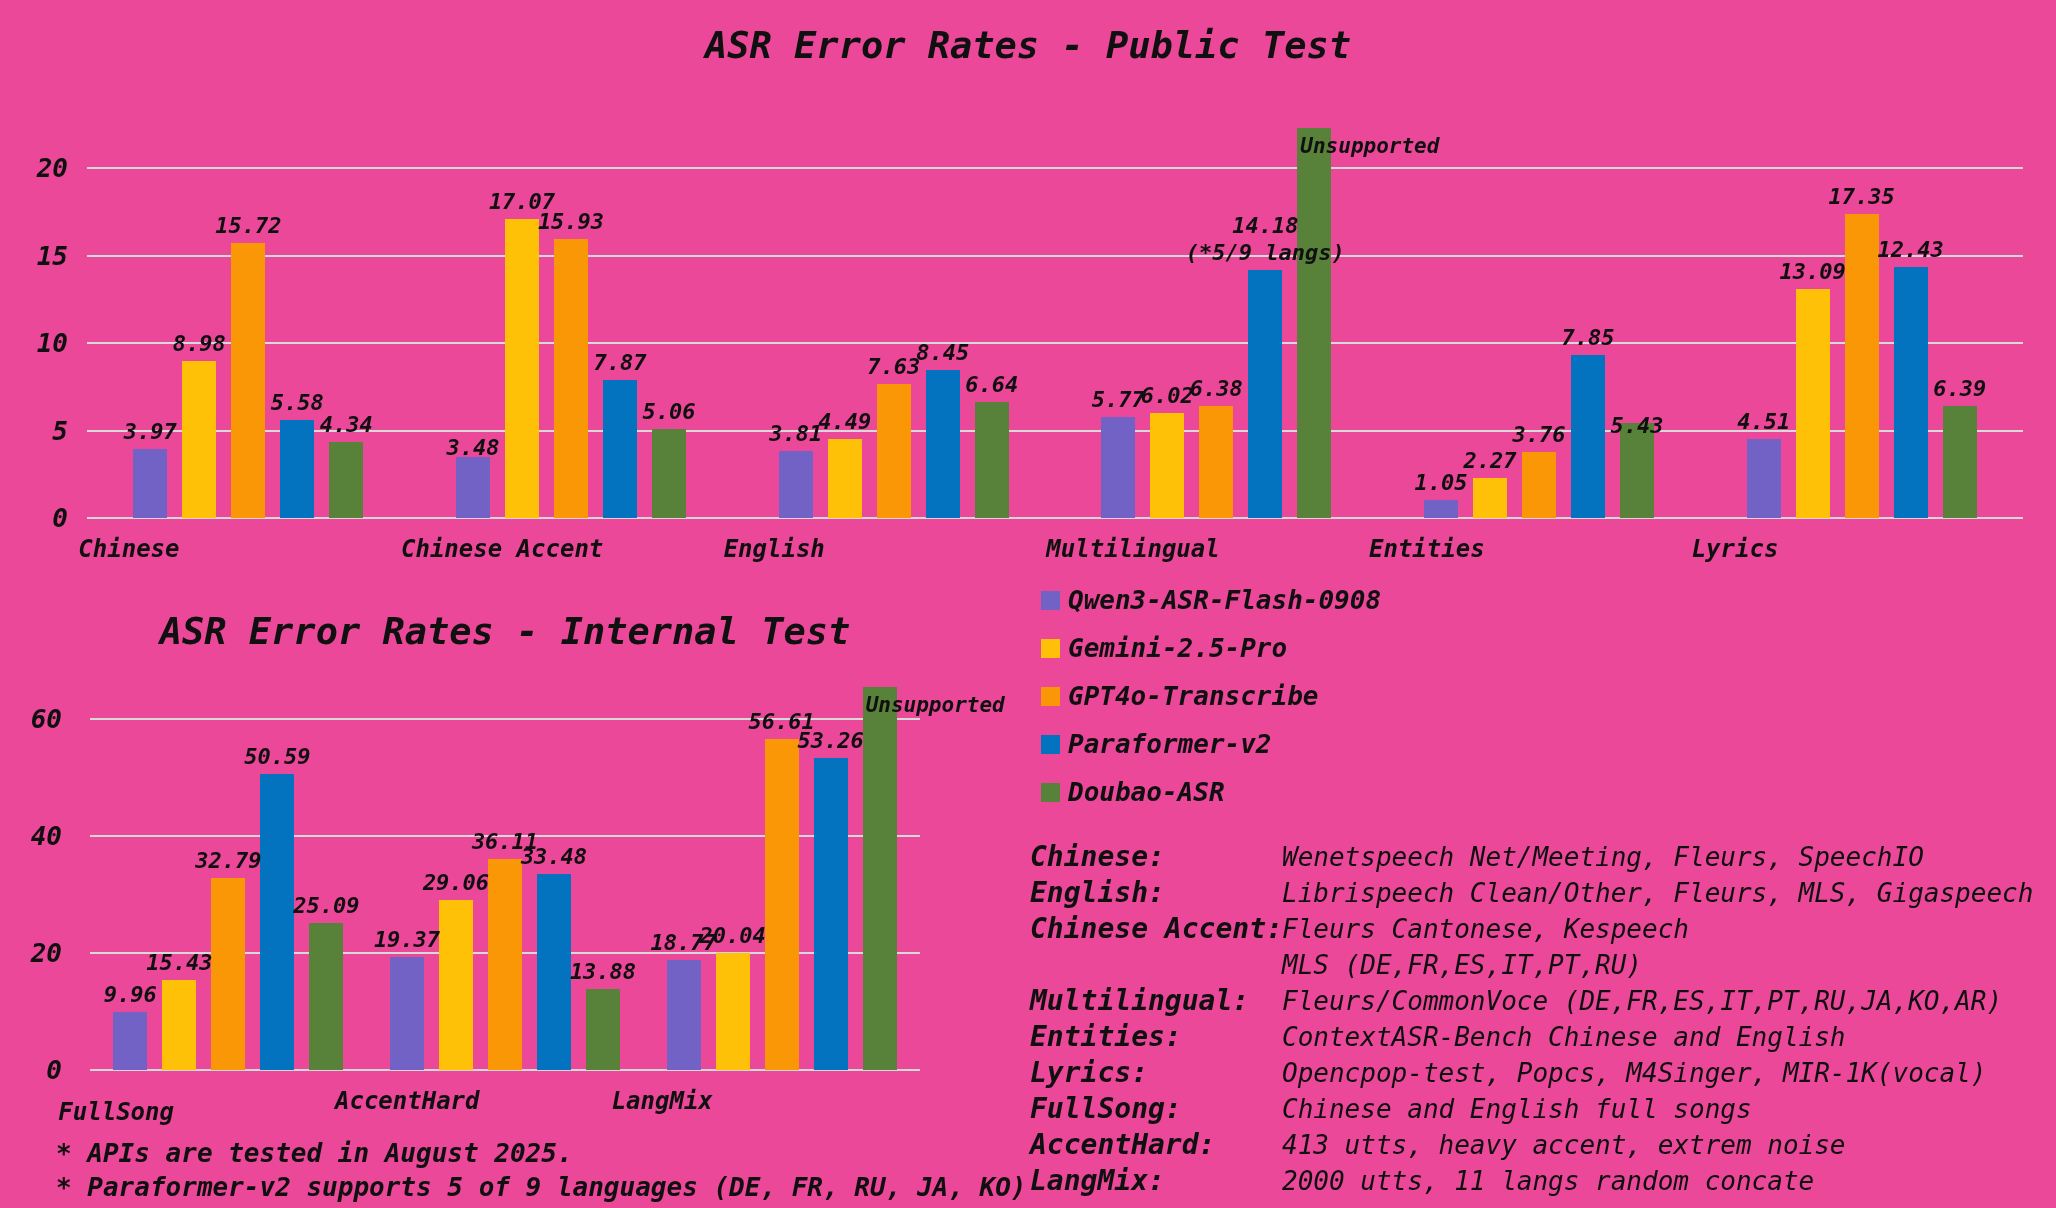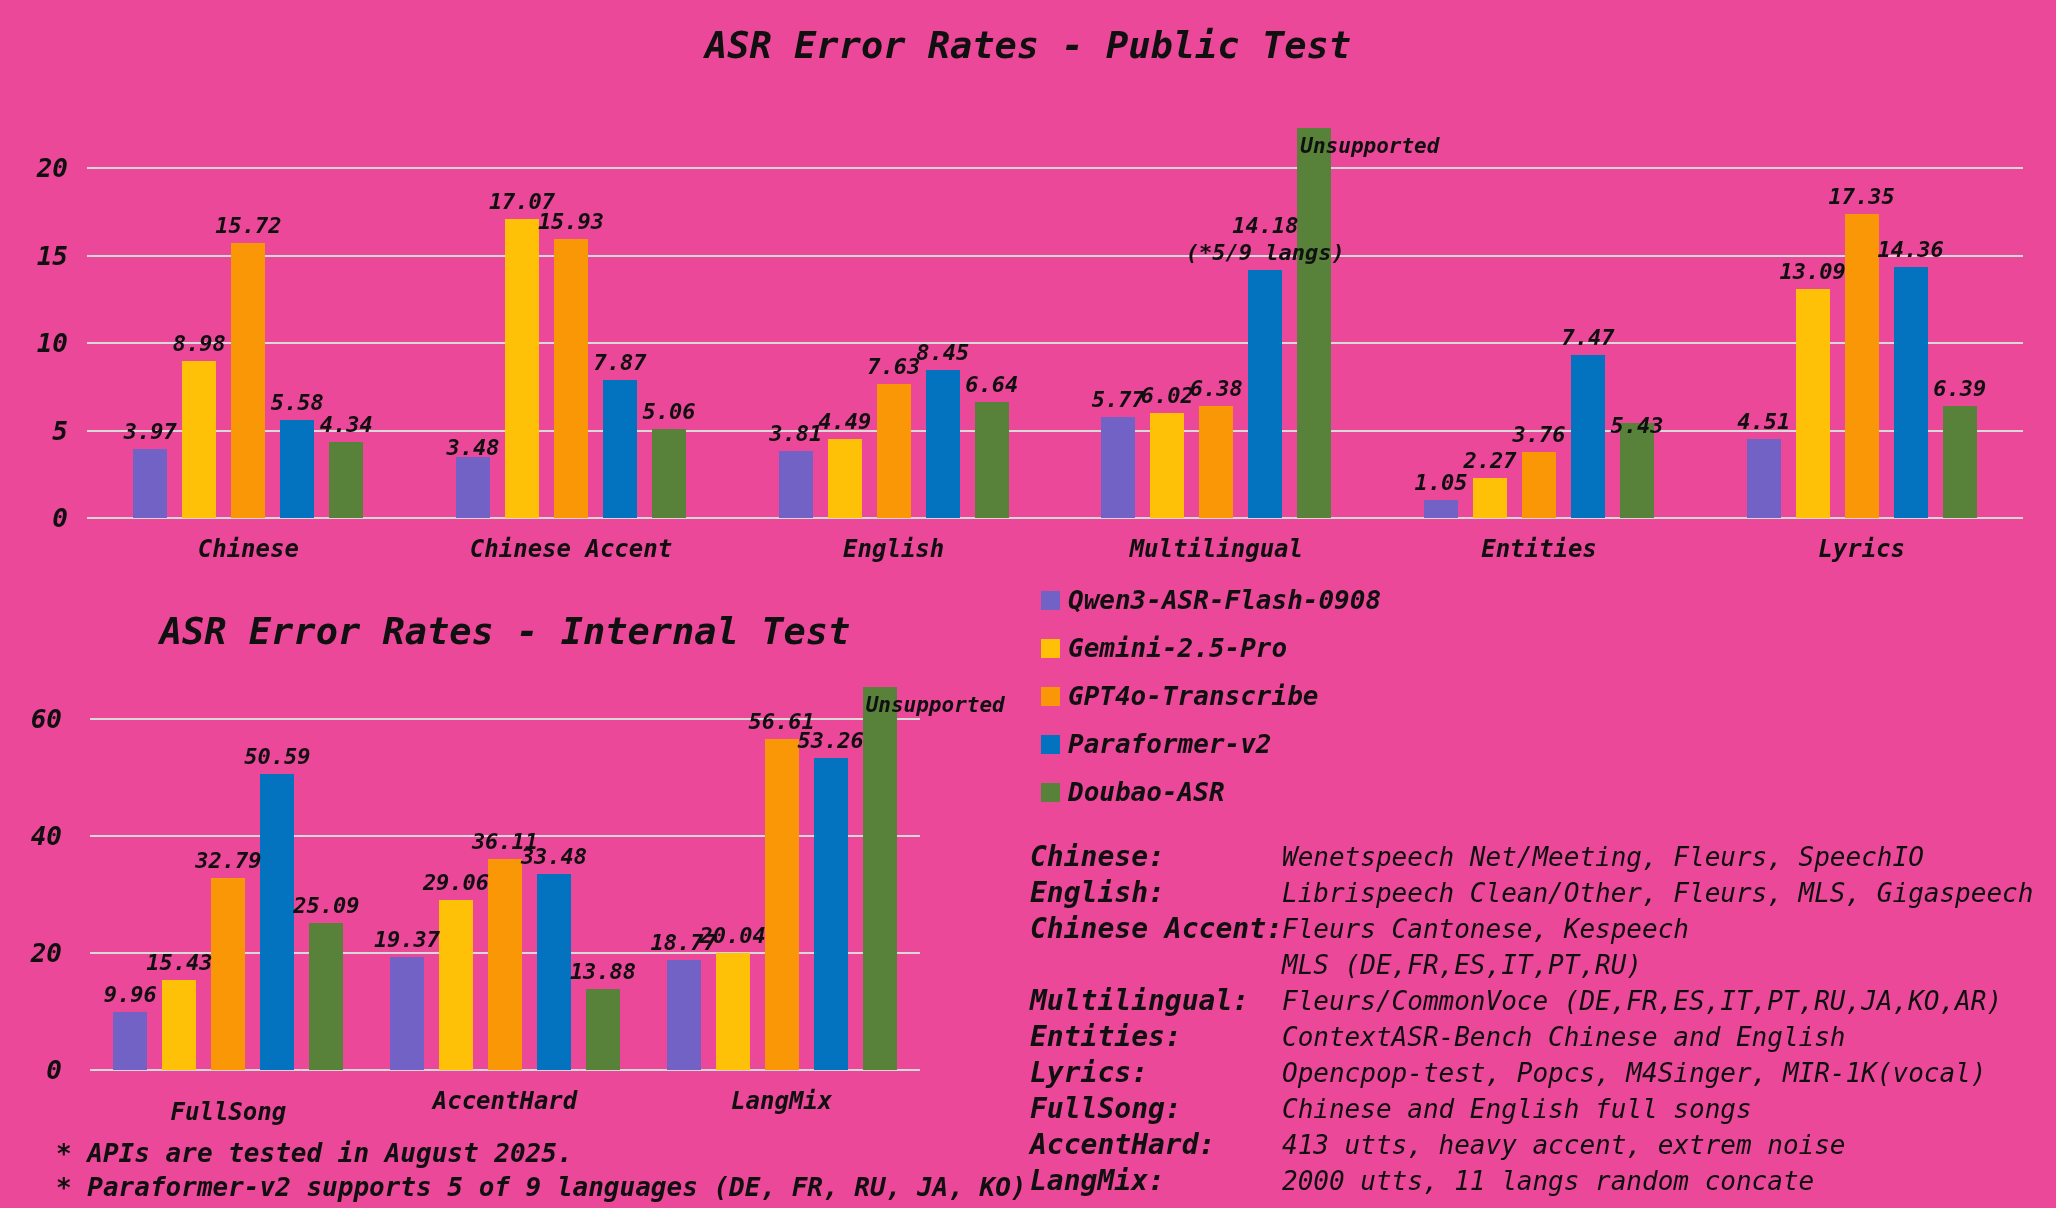--- a/index.html
+++ b/index.html
@@ -9,21 +9,21 @@
   }
   .chart-title{position:absolute;text-align:center;font-size:37px;font-weight:bold;line-height:44px;white-space:nowrap;}
   #title-public{left:0;top:24px;width:2056px;}
   #title-internal{left:90px;top:610px;width:830px;}
   .gridline{position:absolute;height:2px;background:#D8D8D8;z-index:1;}
   .ytick{position:absolute;width:90px;text-align:right;font-size:26px;font-weight:600;line-height:32px;z-index:2;}
   .bar{position:absolute;z-index:3;}
   .vlabel{position:absolute;text-align:center;font-size:22px;font-weight:600;line-height:27px;z-index:4;}
   .vlabel .note-line{font-size:22px;font-weight:600;line-height:27px;}
   .unsup-label{position:absolute;font-size:21px;font-weight:600;line-height:28px;white-space:nowrap;z-index:5;}
-  .cat-label{position:absolute;width:340px;text-align:center;font-size:24px;font-weight:bold;line-height:30px;z-index:2;white-space:nowrap;}
+  .cat-label{position:absolute;width:340px;font-size:24px;font-weight:bold;line-height:30px;z-index:2;white-space:nowrap;}
   .legend{position:absolute;left:1041px;top:576px;z-index:6;}
   .legend-item{display:flex;align-items:center;height:48px;}
   .legend-swatch{width:19px;height:19px;margin-right:8px;flex:0 0 auto;}
   .legend-label{font-size:26px;font-weight:bold;white-space:nowrap;}
   .bench-notes{position:absolute;left:1030px;top:839px;z-index:6;}
   .note-row{position:relative;height:36px;width:1020px;}
   .note-term{position:absolute;left:0;top:0;font-size:28px;font-weight:bold;line-height:36px;white-space:nowrap;}
   .note-def{position:absolute;left:252px;top:0;font-size:26px;font-weight:500;line-height:36px;white-space:nowrap;}
   .footnotes{position:absolute;left:56px;top:1136px;z-index:6;}
   .footnote-line{font-size:26px;font-weight:600;line-height:34px;white-space:nowrap;}
@@ -135,42 +135,42 @@
       <div class="bar" style="left: 1473px; top: 478.275px; width: 34px; height: 39.725px; background: rgb(255, 193, 7);"></div>
       <div class="vlabel" style="left: 1370px; top: 447.275px; width: 240px;">
         <div>2.27</div>
       </div>
       <div class="bar" style="left: 1522px; top: 452.2px; width: 34px; height: 65.8px; background: rgb(250, 151, 6);"></div>
       <div class="vlabel" style="left: 1419px; top: 421.2px; width: 240px;">
         <div>3.76</div>
       </div>
       <div class="bar" style="left: 1571px; top: 355.425px; width: 34px; height: 162.575px; background: rgb(4, 115, 191);"></div>
       <div class="vlabel" style="left: 1468px; top: 324.425px; width: 240px;">
-        <div>7.47</div>
+        <div>7.85</div>
       </div>
       <div class="bar" style="left: 1620px; top: 422.975px; width: 34px; height: 95.025px; background: rgb(88, 130, 57);"></div>
       <div class="vlabel" style="left: 1517px; top: 391.975px; width: 240px; margin-top: 20px;">
         <div>5.43</div>
       </div>
       <div class="cat-label" style="left: 1691.67px; top: 534px;">Lyrics</div>
       <div class="bar" style="left: 1746.67px; top: 439.075px; width: 34px; height: 78.925px; background: rgb(114, 98, 198);"></div>
       <div class="vlabel" style="left: 1643.67px; top: 408.075px; width: 240px;">
         <div>4.51</div>
       </div>
       <div class="bar" style="left: 1795.67px; top: 288.925px; width: 34px; height: 229.075px; background: rgb(255, 193, 7);"></div>
       <div class="vlabel" style="left: 1692.67px; top: 257.925px; width: 240px;">
         <div>13.09</div>
       </div>
       <div class="bar" style="left: 1844.67px; top: 214.375px; width: 34px; height: 303.625px; background: rgb(250, 151, 6);"></div>
       <div class="vlabel" style="left: 1741.67px; top: 183.375px; width: 240px;">
         <div>17.35</div>
       </div>
       <div class="bar" style="left: 1893.67px; top: 266.7px; width: 34px; height: 251.3px; background: rgb(4, 115, 191);"></div>
       <div class="vlabel" style="left: 1790.67px; top: 235.7px; width: 240px;">
-        <div>14.36</div>
+        <div>12.43</div>
       </div>
       <div class="bar" style="left: 1942.67px; top: 406.175px; width: 34px; height: 111.825px; background: rgb(88, 130, 57);"></div>
       <div class="vlabel" style="left: 1839.67px; top: 375.175px; width: 240px;">
         <div>6.39</div>
       </div>
     </div>
 
   <div class="chart-title" id="title-internal">ASR Error Rates - Internal Test</div>
   <div id="chart-internal">
       <div class="gridline" style="left: 90px; top: 1069px; width: 830px; background: rgb(216, 216, 216);"></div>

